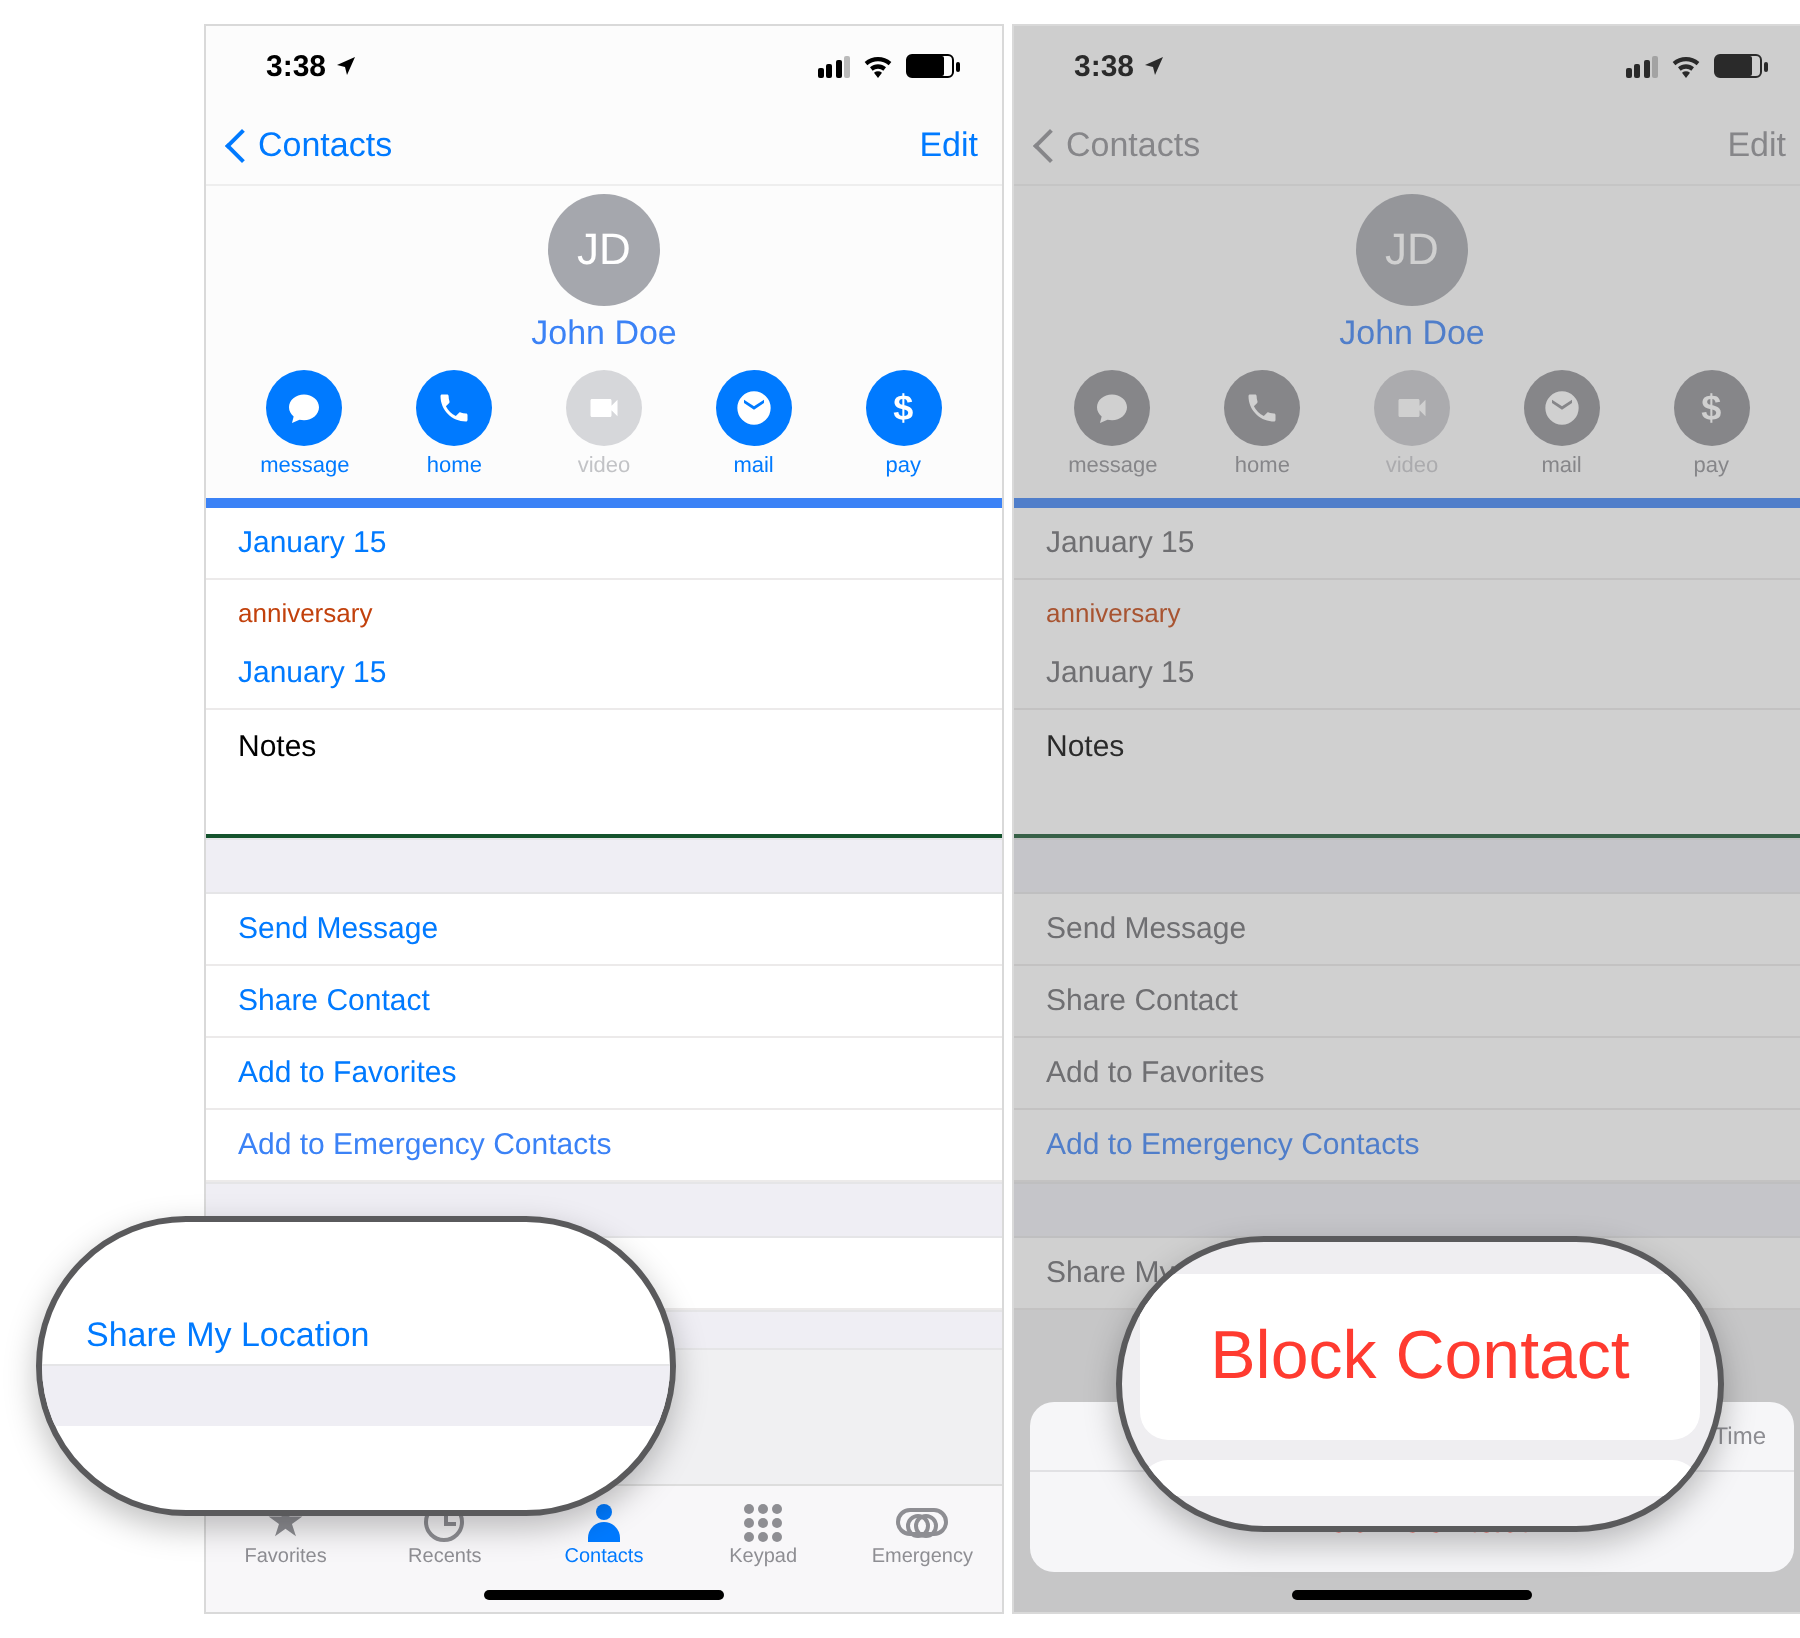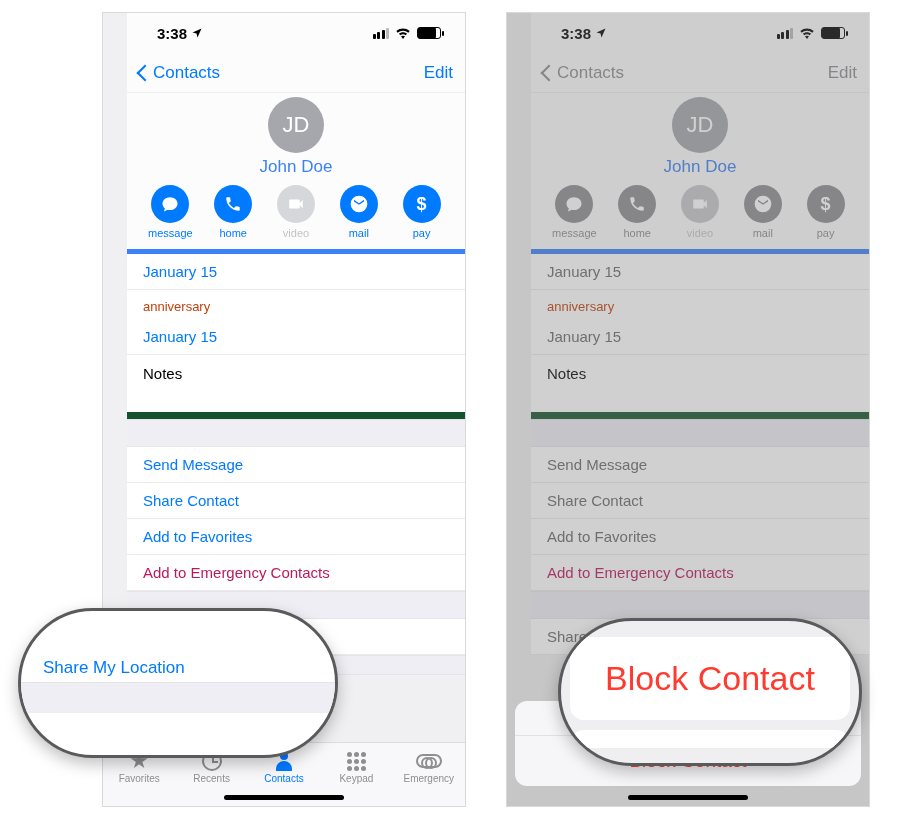--- a/index.html
+++ b/index.html
@@ -6,26 +6,25 @@
   body {
     font-family: -apple-system, "Helvetica Neue", Helvetica, Arial, sans-serif;
     background: #fff;
     width: 900px;
     height: 819px;
     position: relative;
     overflow: hidden;
   }
   .phone {
     position: absolute;
-    width: 364px;
+    width: 400px;
     height: 795px;
     border: 1px solid #d9d9d9;
     background: #f0f0f2;
     overflow: hidden;
-    padding-left: 24px;
   }
   .phone.left { left: 102px; top: 12px; }
   .phone.right { left: 506px; top: 12px; }
 
   .dim-overlay {
     position: absolute; inset:0;
     background: rgba(120,120,120,0.35);
     pointer-events:none;
     z-index: 5;
   }
@@ -93,23 +92,23 @@
   .list { position:relative; z-index:1; }
   .cell {
     background:#fff; padding:9px 16px; font-size:15px;
     border-bottom:1px solid #eceaea;
   }
   .cell .sub { font-size:13px; color:#c2410c; margin-bottom:14px;}
   .cell .val-blue { color:#007aff; font-size:15px;}
   .phone.right .cell .val-blue { color:#6b6b6f;}
   .cell.blue-link { color:#007aff;}
   .phone.right .cell.blue-link { color:#6b6b6f;}
-  .cell.red-link { color:#be185d;}
+  .cell.red-link { color:#3b82f6;}
   .gap { height:28px; background:#efeef4; border-top:1px solid #e5e5e7; border-bottom:1px solid #e5e5e7;}
-  .notes-cell { height:64px; background:#fff; padding:10px 16px; font-size:15px; border-bottom:7px solid #14532d;}
+  .notes-cell { height:64px; background:#fff; padding:10px 16px; font-size:15px; border-bottom:2px solid #14532d;}
 
   
   .tabbar {
     position:absolute; bottom:0; left:0; right:0; height:64px;
     background:#f8f7f9; border-top:1px solid #ddd;
     display:flex; justify-content:space-around; align-items:flex-start;
     padding-top:6px; z-index:1;
   }
   .tabbar .tab { display:flex; flex-direction:column; align-items:center; width:20%; color:#8e8e93; font-size:10px;}
   .tabbar .tab.active { color:#007aff;}

